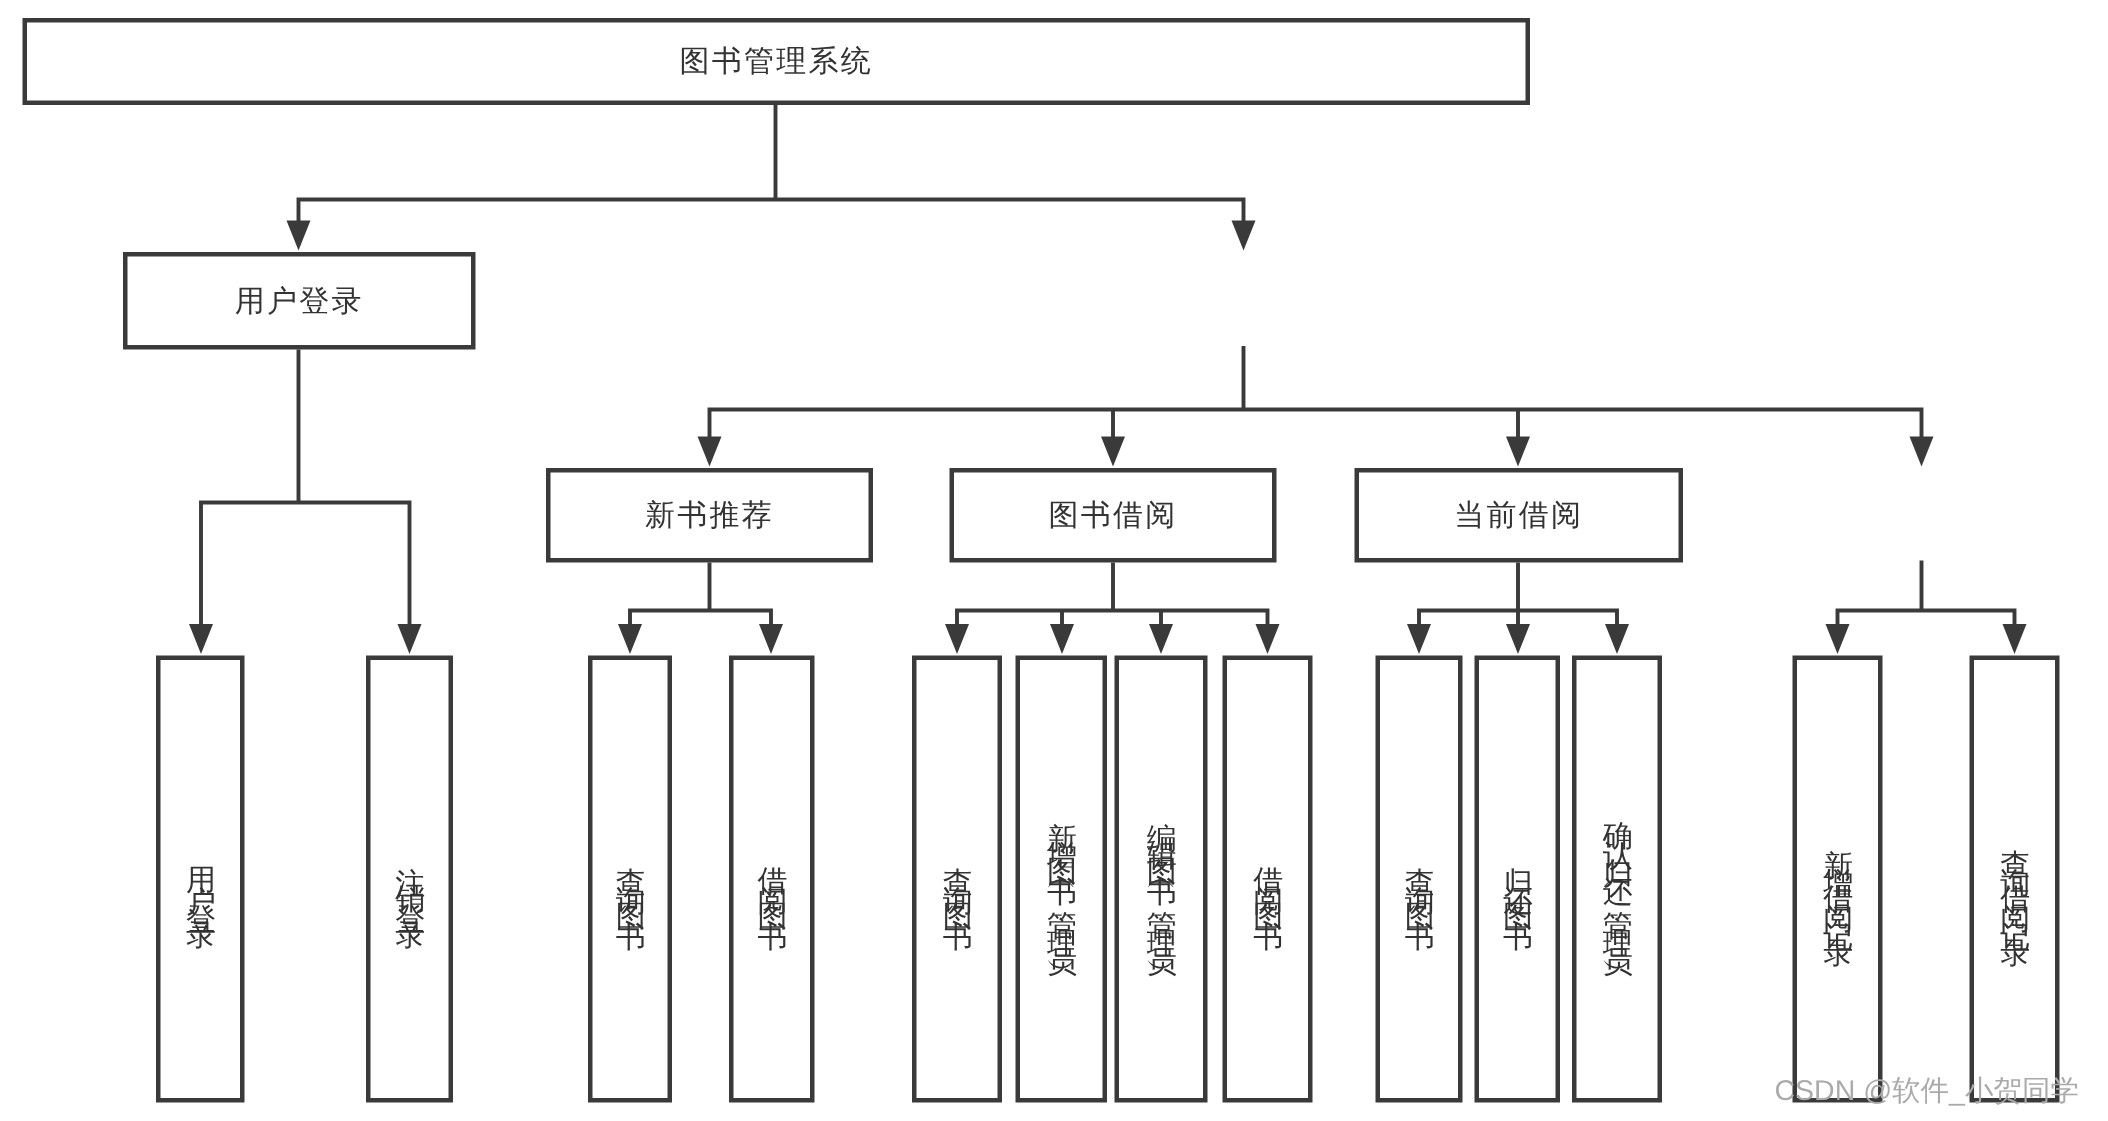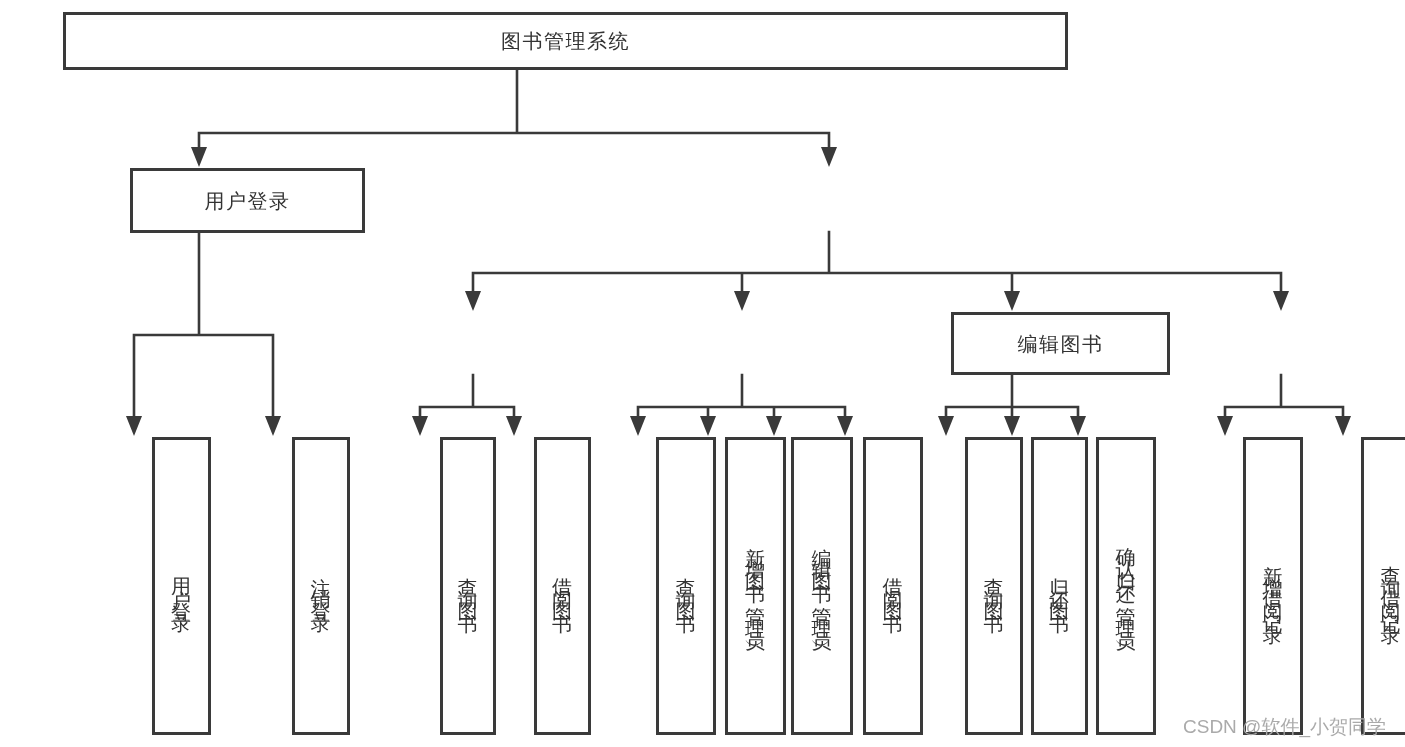--- a/index.html
+++ b/index.html
@@ -31,21 +31,20 @@
   }
   .connectors polygon { fill: var(--line-color); }
   .node {
     position: absolute;
     border: 3px solid var(--line-color);
     background: var(--bg-color);
     display: flex;
     align-items: center;
     justify-content: center;
     color: var(--text-color);
-    margin-left: 48px;
   }
   .box-h .lbl {
     font-size: 20px;
     letter-spacing: 1.5px;
     line-height: 1;
     white-space: nowrap;
   }
   .box-v .lbl {
     writing-mode: vertical-rl;
     text-orientation: mixed;
@@ -103,22 +102,28 @@
   </svg>
 
   <div class="node box-h" style="left:15px;top:12px;width:1005px;height:58px">
     <span class="lbl">图书管理系统</span>
   </div>
 
   <div class="node box-h" style="left:82px;top:168px;width:235px;height:65px">
     <span class="lbl">用户登录</span>
   </div>
 
+  <div class="node box-h" style="left:364px;top:312px;width:218px;height:63px">
+    <span class="lbl">新书推荐</span>
+  </div>
+  <div class="node box-h" style="left:633px;top:312px;width:218px;height:63px">
+    <span class="lbl">图书借阅</span>
+  </div>
   <div class="node box-h" style="left:903px;top:312px;width:219px;height:63px">
-    <span class="lbl">编辑图书</span>
+    <span class="lbl">当前借阅</span>
   </div>
 
   <div class="node box-v" style="left:104px;top:437px;width:59px;height:298px">
     <span class="lbl">用户登录</span>
   </div>
   <div class="node box-v" style="left:244px;top:437px;width:58px;height:298px">
     <span class="lbl">注销登录</span>
   </div>
 
   <div class="node box-v" style="left:392px;top:437px;width:56px;height:298px">

